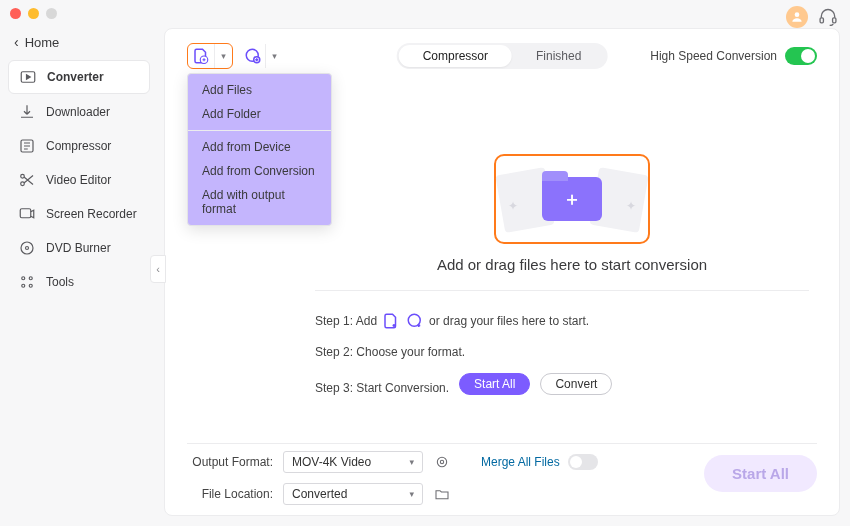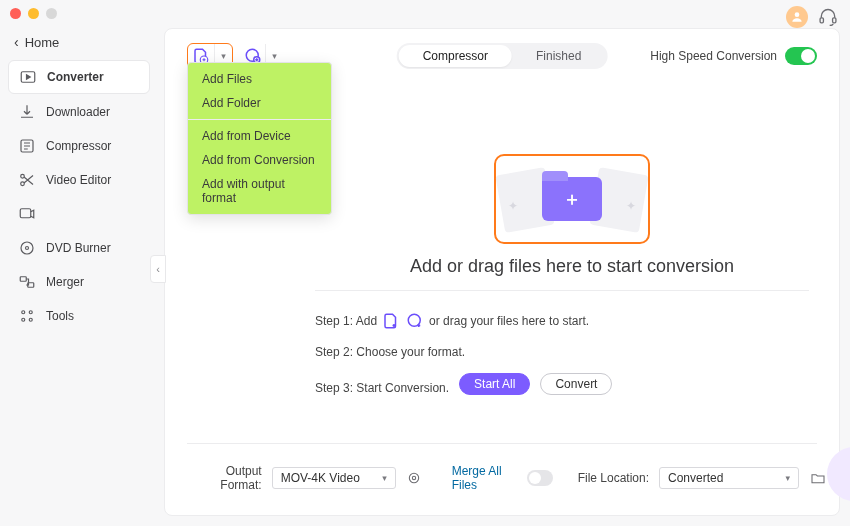--- a/index.html
+++ b/index.html
@@ -43,51 +43,51 @@
 
   .seg { position: absolute; left: 50%; transform: translateX(-50%); display: flex; background: #f2f2f4; border-radius: 999px; padding: 2px; }
   .seg-item { padding: 4px 24px; font-size: 12px; color:#5c5c60; border-radius: 999px; cursor:pointer; }
   .seg-item.active { background: #fff; box-shadow: 0 1px 2px rgba(0,0,0,0.06); color:#222; }
 
   .toolbar-right { margin-left: auto; display: flex; align-items: center; gap: 8px; font-size: 12px; color:#444; }
   .toggle { width: 32px; height: 18px; border-radius: 999px; background: #24c551; position: relative; cursor:pointer; }
   .toggle::after { content:""; position:absolute; width:14px; height:14px; background:#fff; border-radius:50%; top:2px; right:2px; }
 
   
-  .dropdown { position: absolute; top: 33px; left: 22px; width: 145px; background:#bef264; border:1px solid #e3e3e6; border-radius:4px; box-shadow: 0 4px 16px rgba(0,0,0,0.12); z-index: 60; padding: 4px 0; }
+  .dropdown { position: absolute; top: 44px; left: 22px; width: 145px; background:#c4b5fd; border:1px solid #e3e3e6; border-radius:4px; box-shadow: 0 4px 16px rgba(0,0,0,0.12); z-index: 60; padding: 4px 0; }
   .dd-item { font-size: 12px; padding: 5px 14px; color:#3a3a3c; cursor:pointer; }
   .dd-sep { height: 1px; background:#ececee; margin: 4px 0; }
 
   
   .center { position: absolute; top: 55px; left: 140px; right: 0; bottom: 100px; display:flex; flex-direction:column; align-items:center; }
   .dropzone { margin-top: 70px; width: 156px; height: 90px; border: 2px solid #ff7a1a; border-radius: 10px; display:flex; align-items:center; justify-content:center; position:relative; background:#fff; cursor:pointer; }
   .dz-back { position:absolute; width: 100px; height:60px; display:flex; justify-content:center; }
   .dz-back::before, .dz-back::after { content:""; position:absolute; width:50px; height:58px; background:#f1f1f4; border-radius:4px; top:2px; }
   .dz-back::before { left:-22px; transform: rotate(-10deg); }
   .dz-back::after { right:-22px; transform: rotate(10deg); }
   .dz-folder { width: 60px; height: 44px; background:#8b72fc; border-radius:4px 6px 6px 6px; position: relative; z-index:2; }
   .dz-folder::before { content:""; position:absolute; top:-6px; left:0; width:26px; height:10px; background:#a18ffb; border-radius:4px 4px 0 0; }
   .dz-plus { position:absolute; top:50%; left:50%; transform:translate(-50%,-50%); color:#fff; font-size:18px; font-weight:bold; z-index:3; }
   .sparkle { position:absolute; color:#d8d8df; font-size:12px; z-index:1;}
   .sparkle.l { left:12px; top:50%; }
   .sparkle.r { right:12px; top:50%; }
-  .dz-caption { margin-top: 12px; font-size: 18px; color:#3a3a3c; }
+  .dz-caption { margin-top: 12px; font-size: 15px; color:#3a3a3c; }
 
   .steps { position:absolute; left: 150px; right: 30px; bottom: 120px; font-size: 12px; color:#444; display:flex; flex-direction:column; gap: 14px; }
   .steps-sep { height:1px; background:#ececee; margin-bottom:6px; }
   .step1 { display:flex; align-items:center; gap:4px; }
   .step1 .ico { width:20px; height:20px; display:inline-flex; align-items:center; justify-content:center; color:#6b4efb; }
   .step3 { display:flex; align-items:flex-end; gap:10px; }
   .pill-btn { padding: 3px 14px; border-radius: 999px; font-size: 12px; cursor:pointer; }
   .pill-primary { background:#7c5cff; color:#fff; border:1px solid #7c5cff;}
   .pill-outline { background:#fff; color:#333; border:1px solid #c9c9cf; }
 
   
   .bottom { position:absolute; left:22px; right:22px; bottom:12px; height: 60px; border-top:1px solid #ececee; display:flex; align-items:center; }
-  .bottom-left { display:flex; flex-direction:row; gap:10px; padding-top:8px; }
+  .bottom-left { display:flex; flex-direction:column; gap:10px; padding-top:8px; }
   .brow { display:flex; align-items:center; gap:10px; font-size:12px; color:#444; }
   .brow .lbl { width:86px; text-align:right; }
   .sel { width:140px; height:22px; border:1px solid #d9d9dd; border-radius:3px; background:#fff; display:flex; align-items:center; justify-content:space-between; padding:0 8px; font-size:12px; color:#333; cursor:pointer; }
   .sel .chev { font-size:9px; color:#7b7b80; }
   .small-ico { width:18px; height:18px; color:#6d6d72; display:flex; align-items:center; justify-content:center; cursor:pointer; }
   .merge { display:flex; align-items:center; gap:8px; margin-left:20px; font-size:12px; color:#0369a1; }
   .toggle-off { width:30px; height:16px; border-radius:999px; background:#e5e5e8; position:relative; cursor:pointer; }
   .toggle-off::after { content:""; position:absolute; width:12px; height:12px; border-radius:50%; background:#fff; left:2px; top:2px; }
   .start-all { margin-left:auto; padding:10px 28px; background:#f1e9ff; color:#b9a7e8; border-radius:999px; font-size:15px; font-weight:600; cursor:pointer; }
 </style>
@@ -159,39 +159,30 @@
         </span>
       <span>Video Editor</span>
     </div>
     <div class="nav-item">
       <span class="nav-icon">
           <svg viewBox="0 0 24 24" fill="none" stroke="currentColor" stroke-width="1.6">
             <rect x="3" y="5" width="14" height="12" rx="2"></rect>
             <path d="M17 9l4-2v10l-4-2"></path>
           </svg>
         </span>
+      <span>Screen Recorder</span>
     </div>
     <div class="nav-item">
       <span class="nav-icon">
           <svg viewBox="0 0 24 24" fill="none" stroke="currentColor" stroke-width="1.6">
             <circle cx="12" cy="12" r="8"></circle>
             <circle cx="12" cy="12" r="2"></circle>
           </svg>
         </span>
       <span>DVD Burner</span>
-    </div>
-    <div class="nav-item">
-      <span class="nav-icon">
-          <svg viewBox="0 0 24 24" fill="none" stroke="currentColor" stroke-width="1.6">
-            <rect x="3" y="5" width="8" height="6" rx="1"></rect>
-            <rect x="13" y="13" width="8" height="6" rx="1"></rect>
-            <path d="M11 8h3v8h-3"></path>
-          </svg>
-        </span>
-      <span>Merger</span>
     </div>
     <div class="nav-item">
       <span class="nav-icon">
           <svg viewBox="0 0 24 24" fill="none" stroke="currentColor" stroke-width="1.6">
             <circle cx="7" cy="7" r="2"></circle>
             <circle cx="17" cy="7" r="2"></circle>
             <circle cx="7" cy="17" r="2"></circle>
             <circle cx="17" cy="17" r="2"></circle>
           </svg>
         </span>

